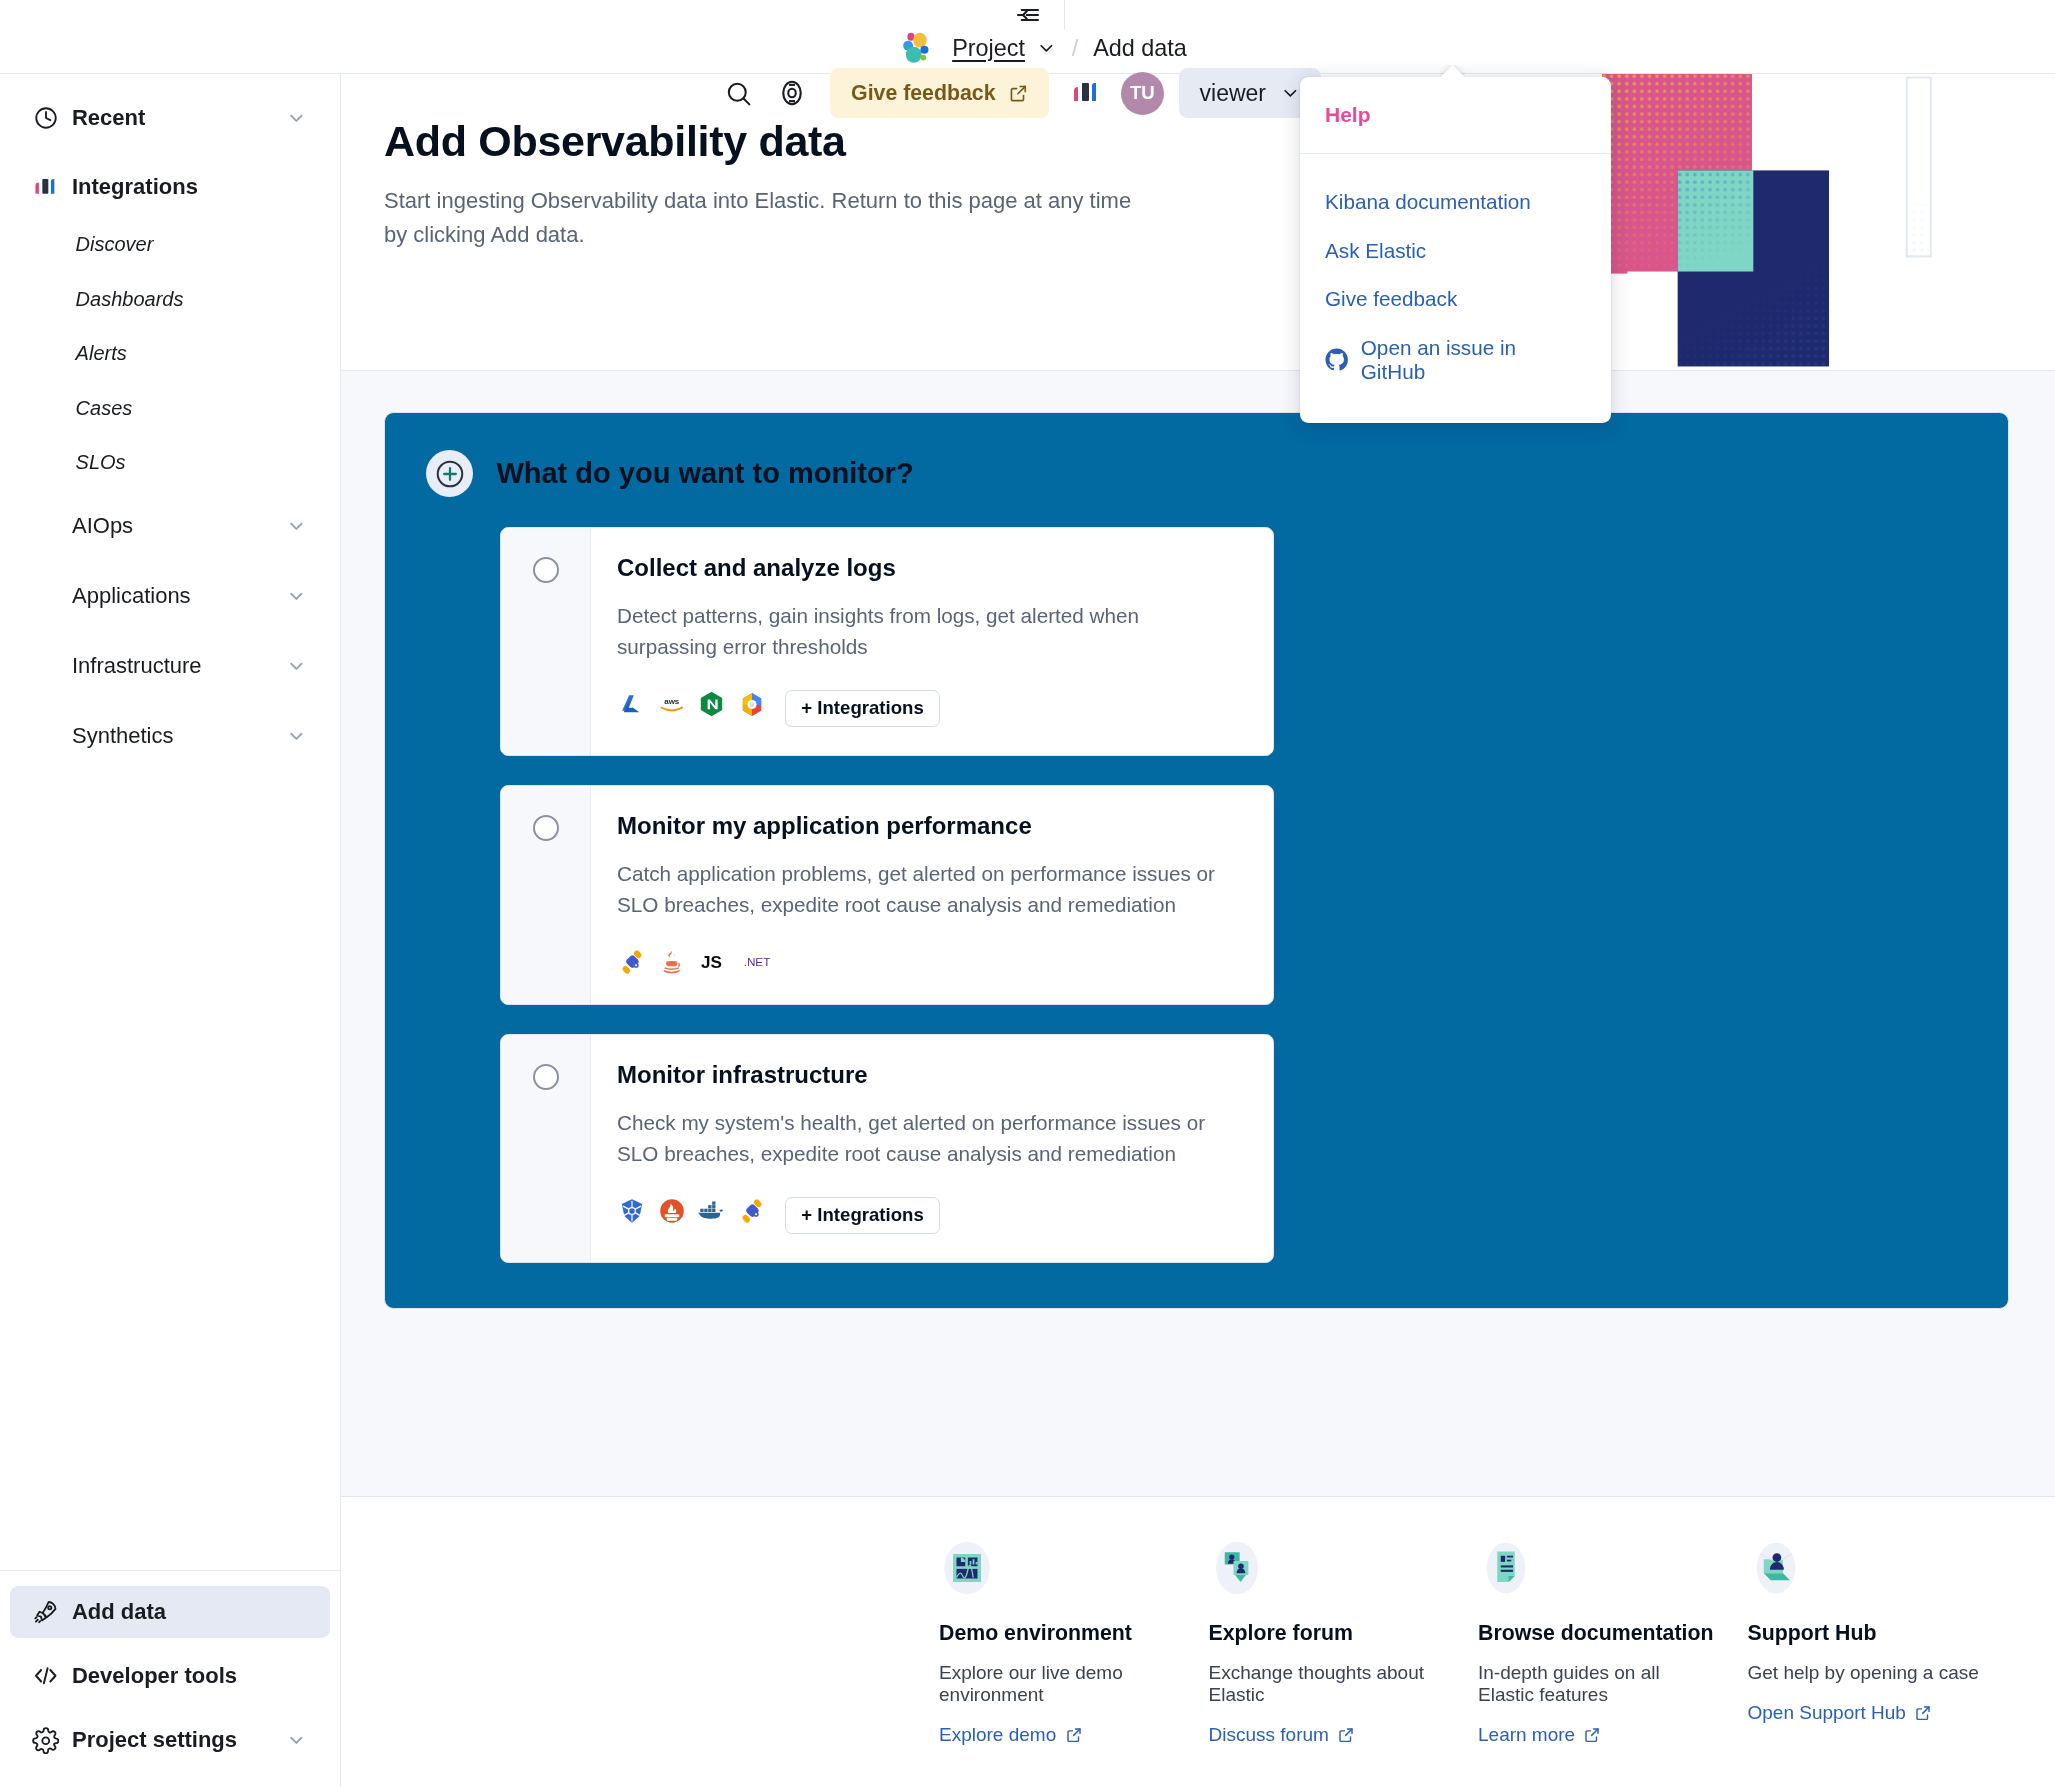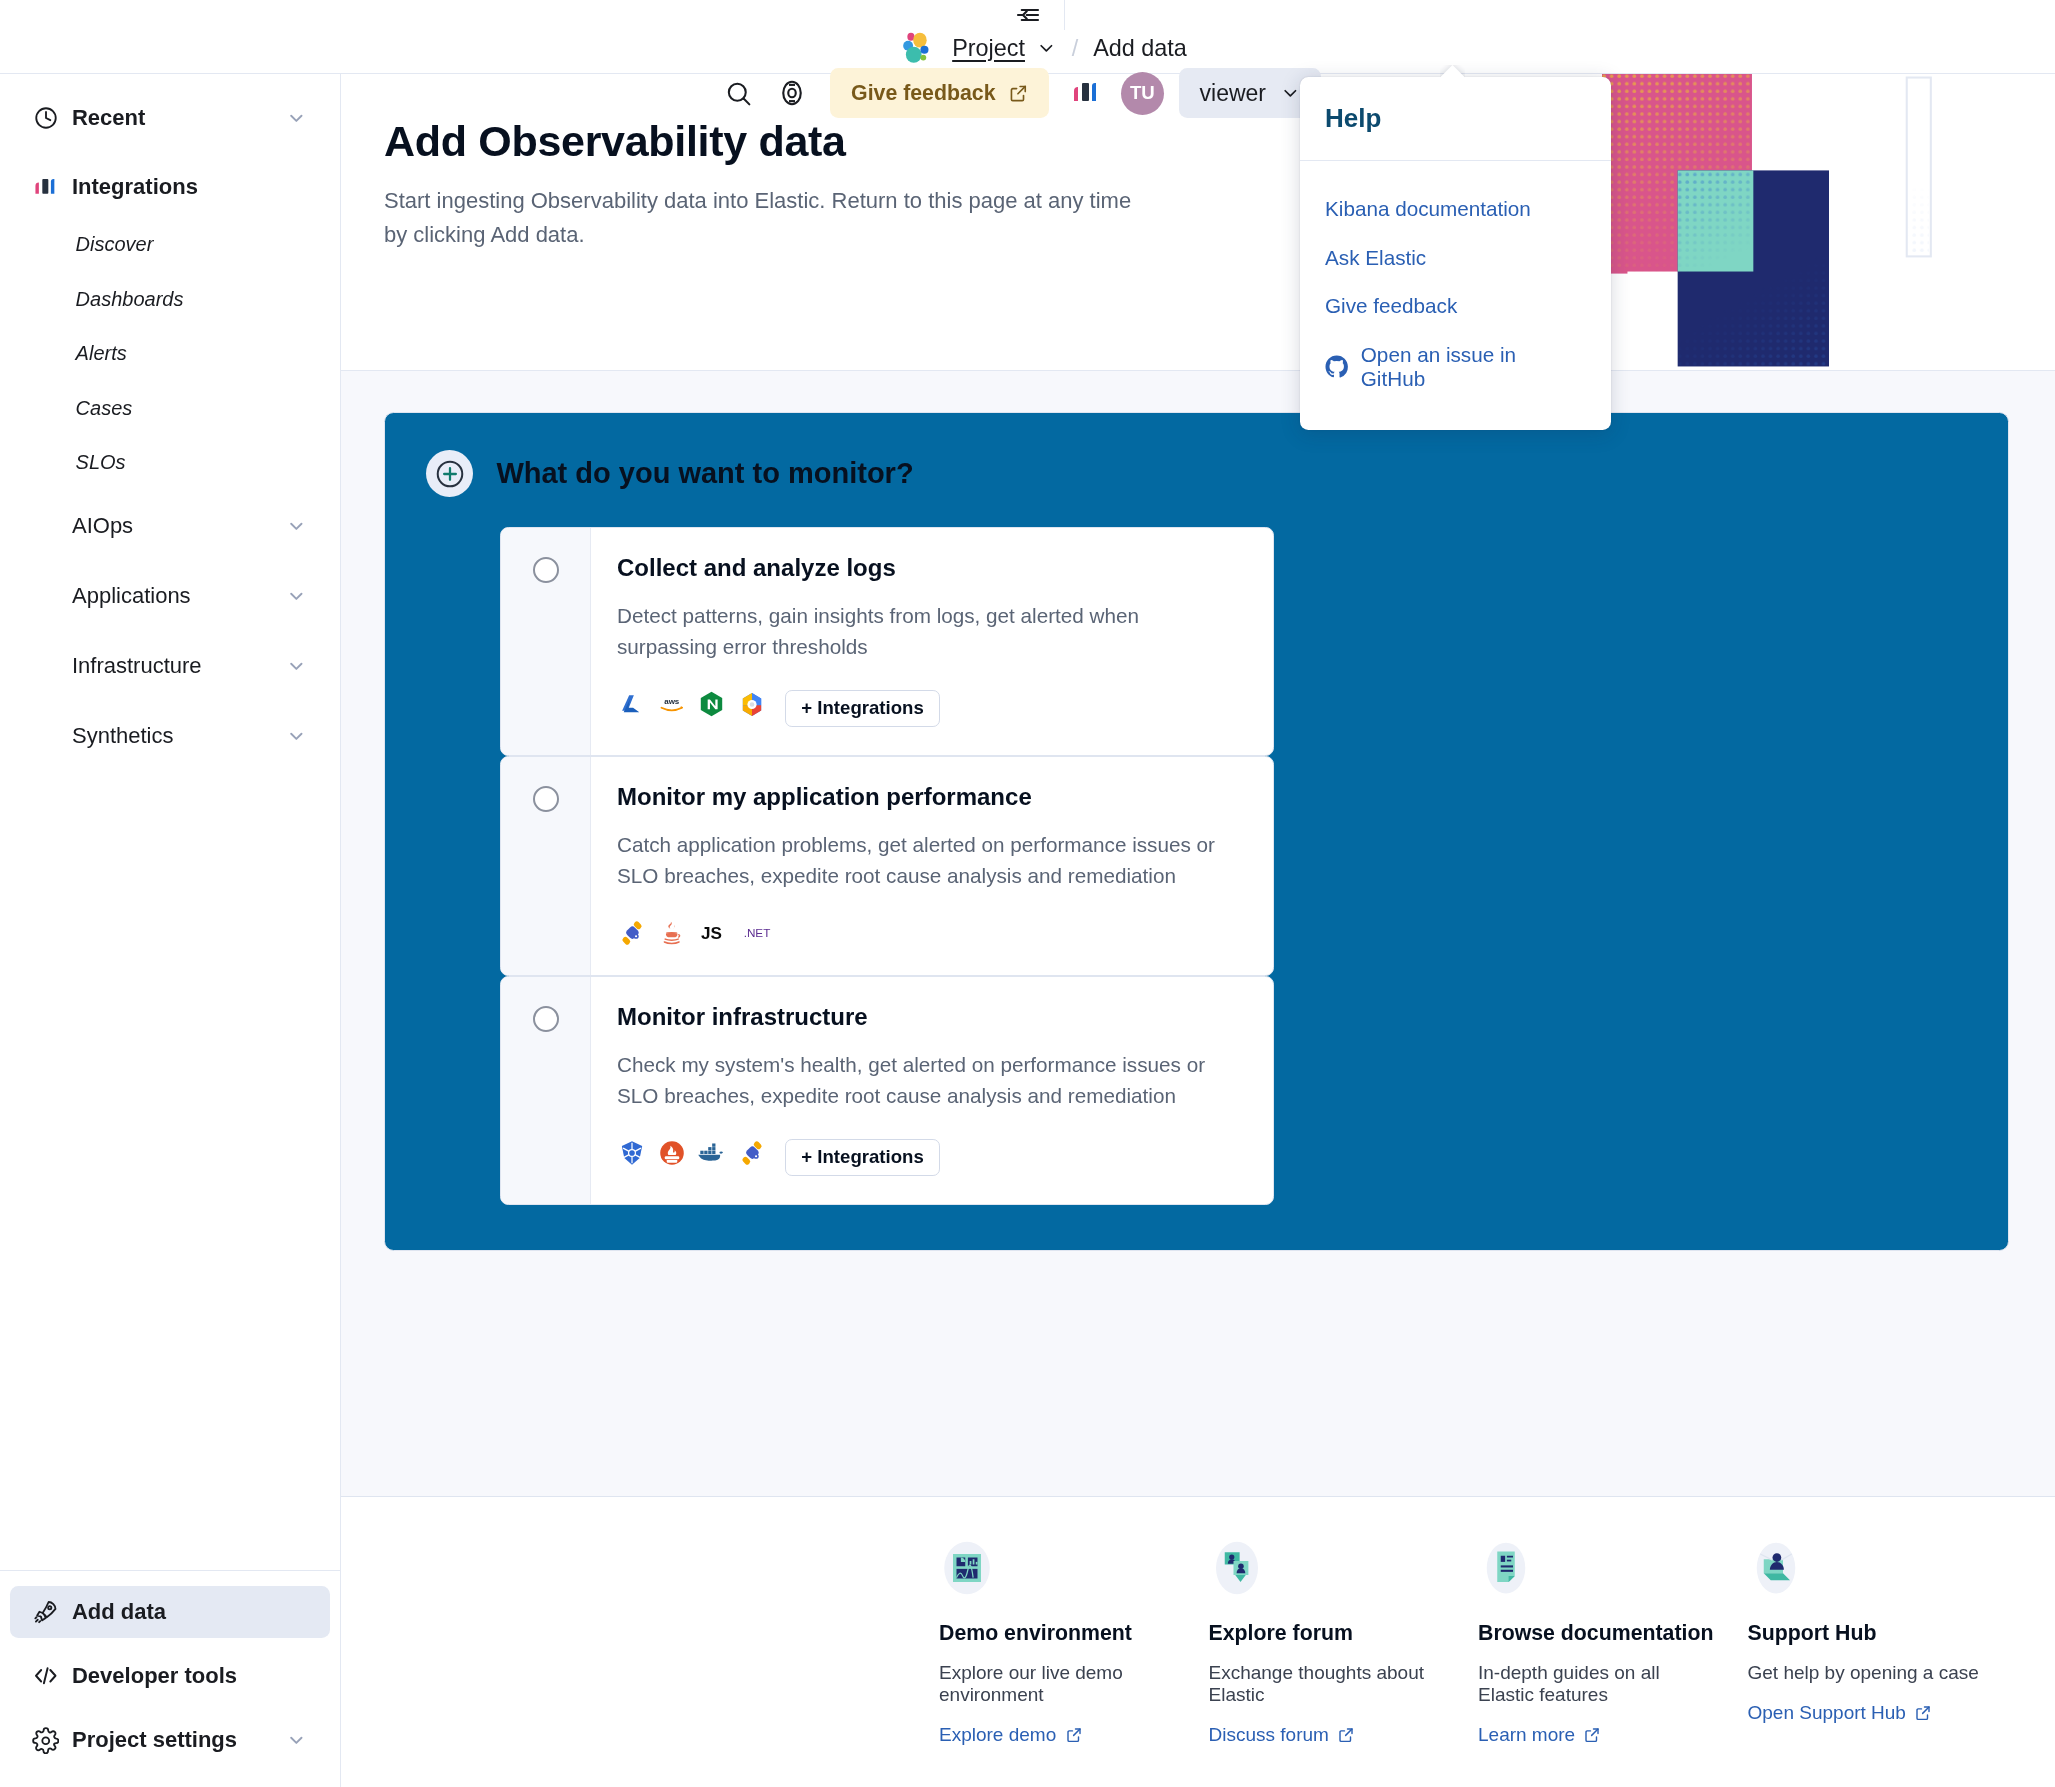--- a/index.html
+++ b/index.html
@@ -75,21 +75,21 @@
   .help-arrow {
     position: absolute; top: -11.7px; left: 140px;
     width: 25px; height: 12.4px; overflow: hidden;
   }
   .help-arrow::after {
     content: ""; position: absolute; left: 2.8px; top: 3.4px;
     width: 19px; height: 19px; background: #fff; transform: rotate(45deg);
     box-shadow: -2.1px -2.1px 5.5px rgba(30,40,70,0.10);
   }
   .help-title {
-    font-size: 26px; font-weight: 700; color: #0c4a6e;
+    font-size: 21px; font-weight: 700; color: #ec4899;
     padding: 26px 12px 26px 25px; border-bottom: 1.4px solid #e3e8f2;
   }
   .help-items { padding: 23.4px 25px 26px 25px; display: flex; flex-direction: column; gap: 0; }
   .help-item {
     font-size: 20.7px; color: #2a5fb3; cursor: pointer;
     padding: 12.4px 0; display: flex; align-items: center; gap: 12.4px;
   }
 
   
   .body-row { display: flex; flex: 1; min-height: 0; }
@@ -146,21 +146,21 @@
   }
   .panel-head { display: flex; align-items: center; gap: 23.4px; margin-bottom: 30px; }
   .plus-circle {
     width: 47px; height: 47px; border-radius: 50%; background: #e8edf8;
     display: flex; align-items: center; justify-content: center; flex: none;
   }
   .panel-title { font-size: 29px; font-weight: 700; color: #07101f; }
 
   .opt-card {
     display: flex; border: 1.4px solid #dfe5f0; border-radius: 8.3px;
-    background: #fff; max-width: 774px; margin-left: 74px;
+    margin-bottom: 29px; background: #fff; max-width: 774px; margin-left: 74px;
     cursor: pointer; overflow: hidden;
   }
   .opt-radio-col {
     width: 90px; min-width: 90px; background: #f6f8fc;
     border-right: 1.4px solid #e6eaf3;
     padding-top: 29px; display: flex; justify-content: center; align-items: flex-start;
   }
   .radio {
     width: 26px; height: 26px; border-radius: 50%;
     border: 2.1px solid #8b919e; background: #fff; cursor: pointer;

